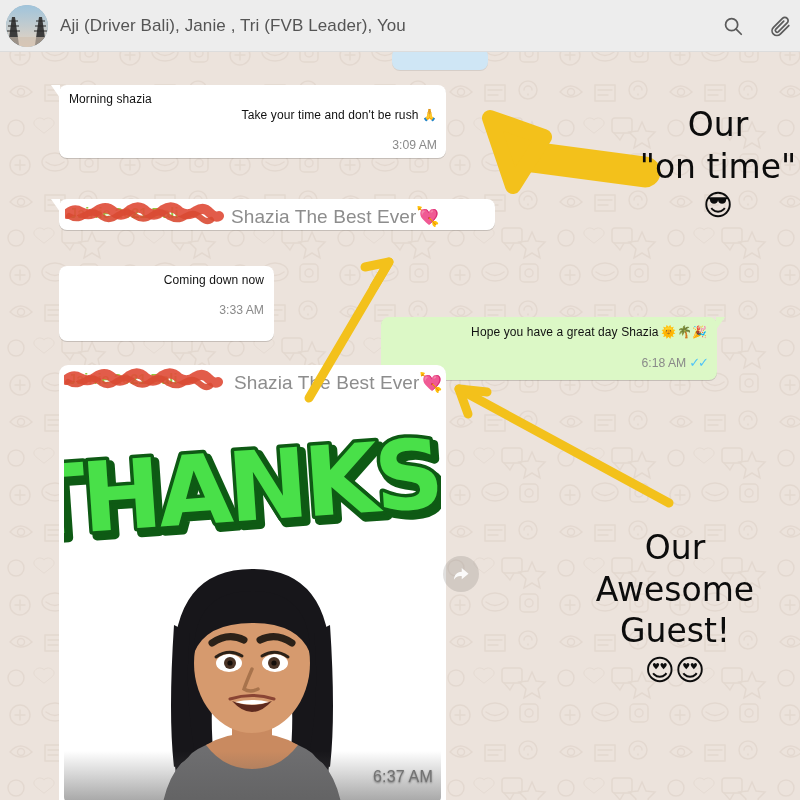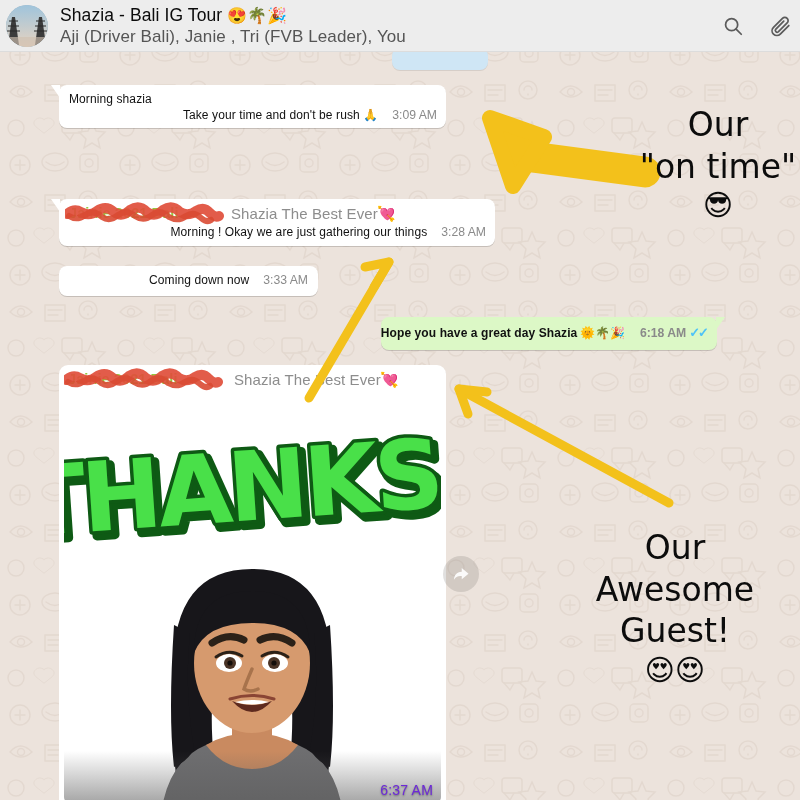--- a/index.html
+++ b/index.html
@@ -128,22 +128,23 @@
     white-space: nowrap;
   }
   .meta {
     font-size: 12.2px;
     color: #8a8a8a;
     white-space: nowrap;
   }
   .last-line {
     display: flex;
     align-items: flex-end;
-    justify-content: flex-end;
+    justify-content: center;
     gap: 14px;
+    flex-direction: column;
   }
   .last-line .meta { padding-bottom: 2px; }
 
   
   #msg-morning {
     left: 59px; top: 147px;
     width: 436px;
     padding: 6px 9px 5px 10px;
   }
   .sender-row {
@@ -156,47 +157,46 @@
     color: #93C83D;
     font-weight: 700;
     position: absolute;
     left: 0; top: 0;
     white-space: nowrap;
     letter-spacing: .1px;
   }
   .sender-tail {
     position: absolute;
     left: 162px; top: 0;
-    font-size: 15px;
+    font-size: 19px;
     color: #8d8d8d;
     white-space: nowrap;
     letter-spacing: .1px;
   }
   .scribble {
     position: absolute;
     left: -4px; top: -3px;
     width: 186px; height: 24px;
     pointer-events: none;
   }
 
   
   #msg-coming {
     left: 59px; top: 214px;
-    width: 259px;
-    padding: 7px 10px 7px 10px;
+    width: 215px;
+    padding: 7px 10px 22px 10px;
   }
 
   
   #msg-out {
     left: 381px; top: 265px;
     width: 336px;
     padding: 8px 10px 8px 5px;
     background: #DCF8C6;
     border-radius: 8px;
-    font-weight: bold;
   }
   #msg-out::after {
     content: "";
     position: absolute;
     right: -8px; top: 0;
     width: 9px; height: 13px;
     background: #DCF8C6;
     clip-path: polygon(0 0, 0 100%, 100% 0);
   }
   .ticks { color: #4FC3F7; font-size: 13px; letter-spacing: -2px; margin-left: 3px; }
@@ -212,23 +212,23 @@
   #msg-image .sender-tail { left: 166px; }
   .photo {
     position: relative;
     width: 377px; height: 408px;
     border-radius: 6px;
     overflow: hidden;
     background: #fff;
   }
   .photo-time {
     position: absolute;
-    right: 8px; bottom: 5px;
-    font-size: 14px;
-    color: #6d28d9;
+    right: 8px; bottom: 17px;
+    font-size: 16px;
+    color: #737373;
     text-shadow: 0 1px 2px rgba(0,0,0,.45);
     z-index: 5;
     letter-spacing: .2px;
   }
   .photo-grad {
     position: absolute;
     left: 0; right: 0; bottom: 0;
     height: 52px;
     background: linear-gradient(to top, rgba(90,90,90,.55), rgba(120,120,120,0));
     z-index: 3;
@@ -324,21 +324,20 @@
         <rect width="42" height="42" fill="url(#sky)"></rect>
         <path d="M2 40 L6 12 L9 12 L13 40 Z" fill="#3B3B3B"></path>
         <path d="M29 40 L33 12 L36 12 L40 40 Z" fill="#3B3B3B"></path>
         <path d="M3 16 h9 M2 21 h11 M1 26 h13" stroke="#2a2a2a" stroke-width="1"></path>
         <path d="M30 16 h9 M29 21 h11 M28 26 h13" stroke="#2a2a2a" stroke-width="1"></path>
         <rect y="32" width="42" height="10" fill="#cfc0b0" opacity=".65"></rect>
       </g>
     </svg>
   </div>
   <div class="header-texts">
-    <div class="header-title"><span>Shazia - Bali IG Tour </span><span class="emo">😍🌴🎉</span></div>
     <div class="header-sub">Aji (Driver Bali), Janie , Tri (FVB Leader), You</div>
   </div>
   <div class="header-icons">
     <span>
       <svg class="hicon" width="22" height="22" viewBox="0 0 24 24" fill="none" stroke="currentColor" stroke-width="1.9" stroke-linecap="round">
         <circle cx="10.5" cy="10.5" r="6.6"></circle>
           <path d="M15.4 15.4 L21 21"></path>
       </svg>
     </span>
     <span>
@@ -363,24 +362,20 @@
 
   <div class="bubble in" id="msg-morning">
     <div class="sender-row">
       <span class="sender-redacted">Jainie 2021 Bali</span>
       <span class="sender-tail">Shazia The Best Ever💘</span>
       <svg class="scribble" viewBox="0 0 186 24">
         <path d="M2 12 q7 -6 14 -2 q8 5 16 -1 q9 -6 17 1 q8 6 16 -2 q9 -6 17 2 q8 6 16 -2 q9 -6 17 2 q8 5 16 -1 q8 -5 14 2 q5 5 9 3" stroke="#E0503C" stroke-width="10" fill="none" stroke-linecap="round" opacity=".93"></path>
         <path d="M4 14 q8 5 16 -1 q9 -6 17 2 q8 5 16 -2 q9 -6 17 1 q9 6 17 -1 q9 -6 17 2 q9 5 17 -1 q8 -5 15 2 q6 5 10 2" stroke="#D94A33" stroke-width="6" fill="none" stroke-linecap="round" opacity=".9"></path>
       </svg>
     </div>
-    <div class="last-line">
-      <div class="msg-text">Morning ! Okay we are just gathering our things</div>
-      <div class="meta">3:28 AM</div>
-    </div>
   </div>
 
   <div class="bubble" id="msg-coming">
     <div class="last-line">
       <div class="msg-text">Coming down now</div>
       <div class="meta">3:33 AM</div>
     </div>
   </div>
 
   <div class="bubble" id="msg-out">

